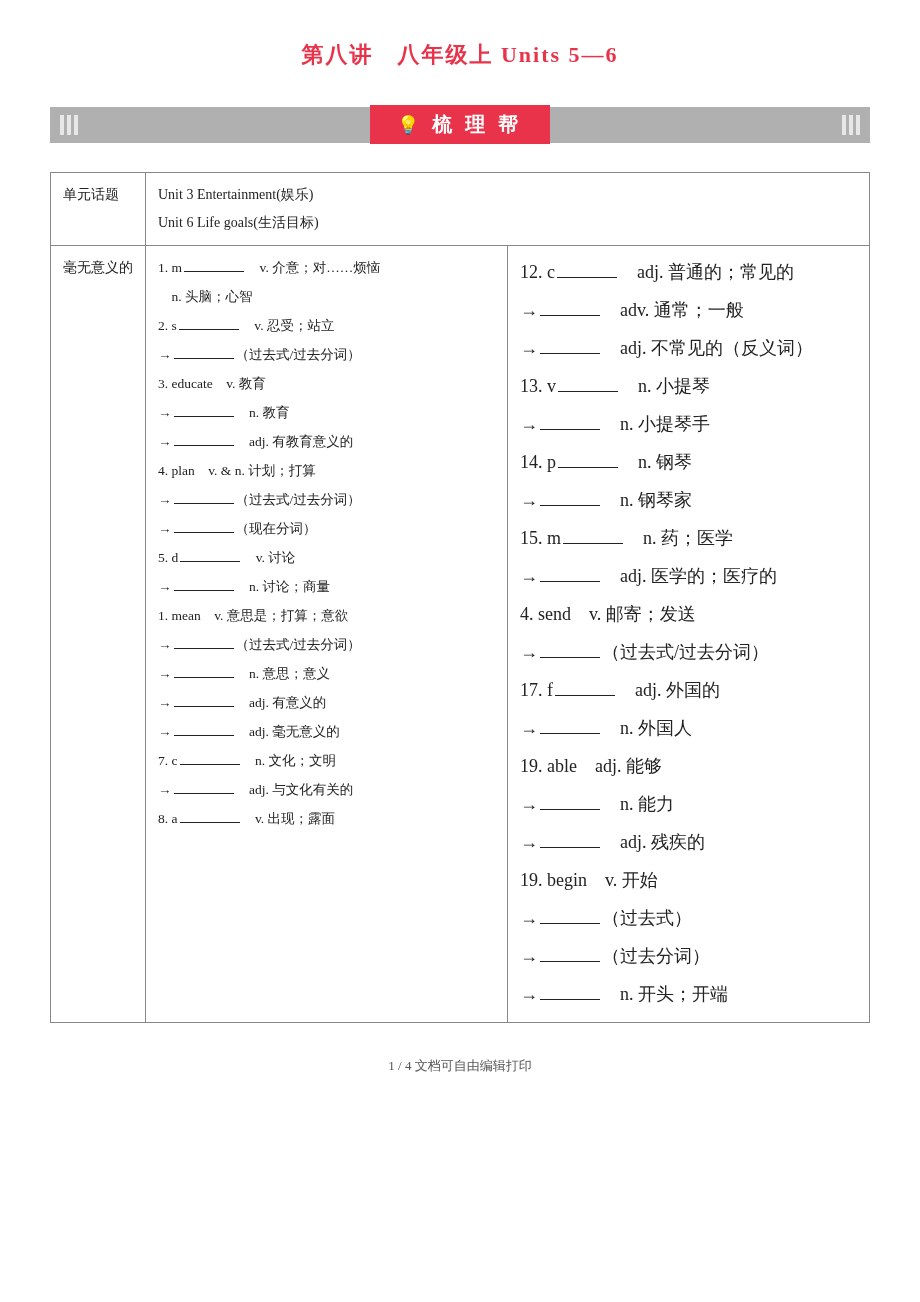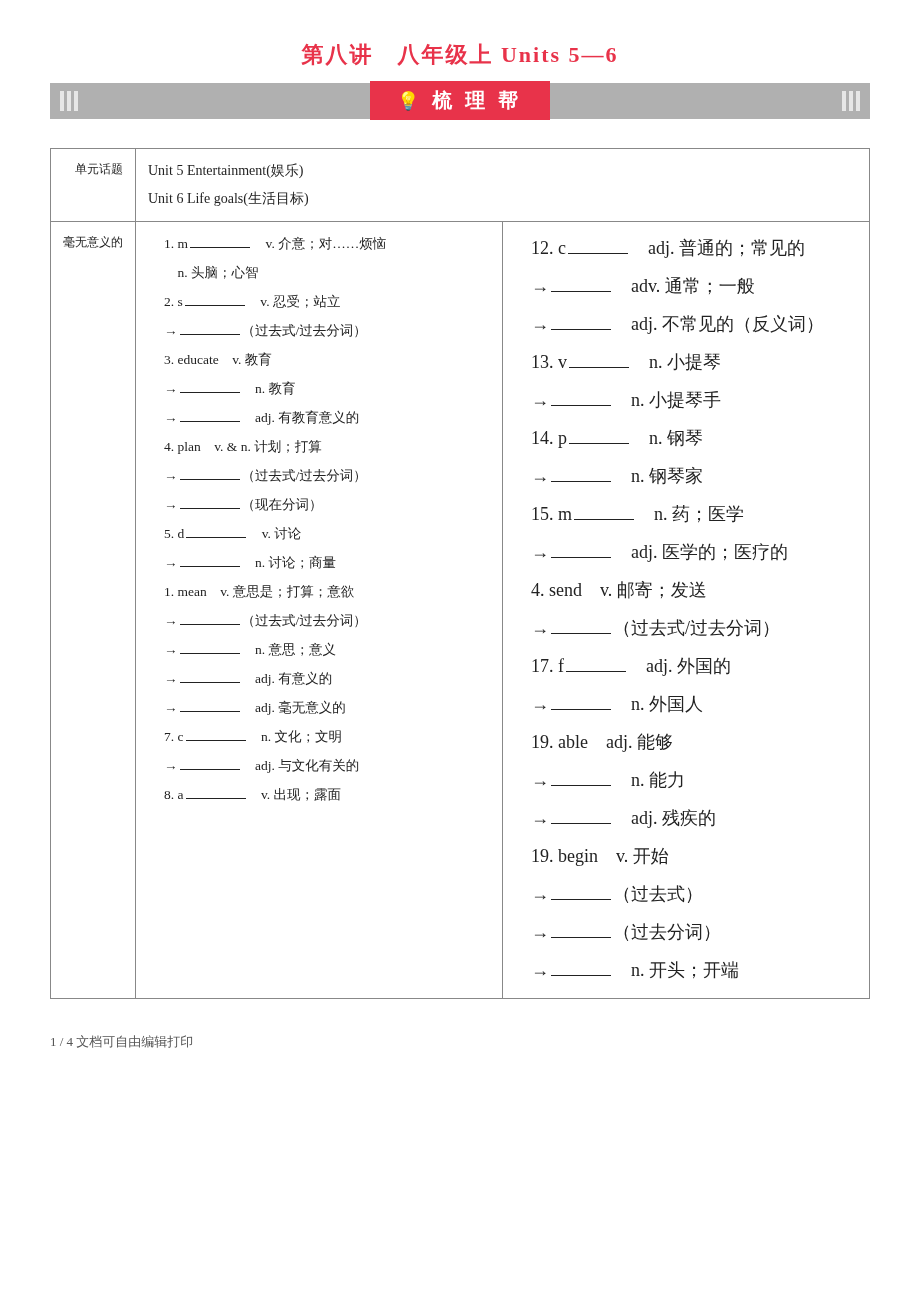--- a/index.html
+++ b/index.html
@@ -11,21 +11,21 @@
       width: 920px;
       min-height: 1302px;
       padding: 40px 50px 40px 50px;
     }
 
     .page-title {
       text-align: center;
       font-size: 22px;
       font-weight: bold;
       color: #e8334a;
-      margin-bottom: 11px;
+      margin-bottom: 35px;
       letter-spacing: 2px;
     }
 
     .banner {
       display: flex;
       align-items: center;
       justify-content: center;
       margin-bottom: 28px;
       position: relative;
     }
@@ -87,23 +87,23 @@
 
     .main-table td {
       border: 1.5px solid #888;
       padding: 8px 12px;
       vertical-align: top;
       line-height: 2;
     }
 
     .label-cell {
       width: 68px;
-      text-align: right;
+      text-align: left;
       vertical-align: middle;
-      font-size: 12px;
+      font-size: 14px;
       white-space: nowrap;
     }
 
     .topic-cell {
       font-size: 14px;
       line-height: 2.2;
     }
 
     .words-left {
       width: 50%;
@@ -115,35 +115,35 @@
     .words-right {
       width: 50%;
       font-size: 18px;
       line-height: 2.2;
       padding: 8px 16px;
     }
 
     .word-entry {
       display: block;
       margin-bottom: 2px;
-      margin-left: 16px;
     }
 
     .arrow {
       color: #222;
     }
 
     .blank {
       display: inline-block;
       min-width: 60px;
       border-bottom: 1px solid #222;
       margin: 0 2px;
     }
 
     .page-footer {
+      text-align: center;
       font-size: 13px;
       color: #555;
       margin-top: 34px;
     }
   </style>
 </head>
 <body>
 
 <div class="page-title">第八讲　八年级上 Units 5—6</div>
 
@@ -167,21 +167,21 @@
     </div>
   </div>
 </div>
 
 <table class="main-table">
   <tbody>
 
     <tr>
       <td class="label-cell">单元话题</td>
       <td class="topic-cell" colspan="2">
-        <div>Unit 5 Entertainment(娱乐)</div>
+        <div>Unit 3 Entertainment(娱乐)</div>
         <div>Unit 6 Life goals(生活目标)</div>
       </td>
     </tr>
 
     <tr>
       <td class="label-cell">毫无意义的</td>
       <td class="words-left">
         <span class="word-entry">1. m<span class="blank"></span>　v. 介意；对……烦恼</span>
         <span class="word-entry">　n. 头脑；心智</span>
         <span class="word-entry">2. s<span class="blank"></span>　v. 忍受；站立</span>

